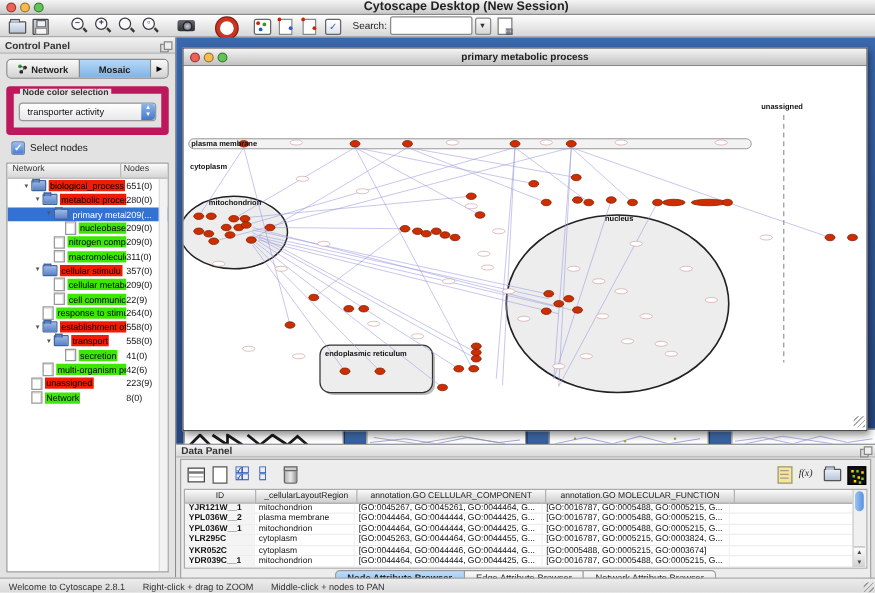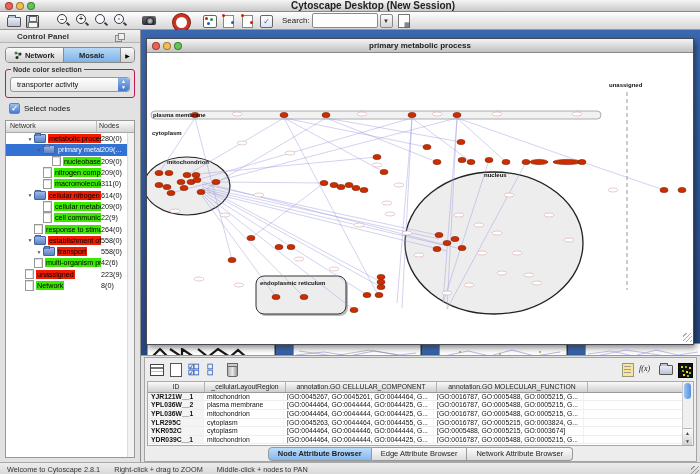--- a/index.html
+++ b/index.html
@@ -42,31 +42,31 @@
   #search-drop{width:11px;height:12px;border:1px solid #8a8a8a;background:linear-gradient(#fdfdfd,#d5d5d5);
      font-size:6px;line-height:12px;text-align:center;color:#333;border-radius:2px;}
   .prefpage{position:absolute;left:2px;top:1px;width:10px;height:12px;background:#fff;border:1px solid #777;}
   .prefpage:after{content:"▦";position:absolute;right:-2px;bottom:-2px;font-size:7px;color:#556;}
   
   #main{left:0;top:30px;width:700px;height:432px;display:flex;}
   
   #control-panel{width:141px;flex:none;background:#e2e2e2;border-right:1px solid #8d8d8d;
      display:flex;flex-direction:column;box-sizing:border-box;padding:0 0 4px 0;}
   .panel-head{height:12px;display:flex;align-items:center;justify-content:space-between;
-     padding:0 17px;background:linear-gradient(#f2f2f2,#d8d8d8);border-bottom:1px solid #b5b5b5;}
+     padding:0 4px;background:linear-gradient(#f2f2f2,#d8d8d8);border-bottom:1px solid #b5b5b5;}
   .panel-title{font-size:8px;font-weight:bold;color:#333;}
   .float-ico{width:8px;height:7px;position:relative;}
   .float-ico:before{content:"";position:absolute;left:0;top:2px;width:5px;height:5px;border:1px solid #888;background:#ddd;}
   .float-ico:after{content:"";position:absolute;left:3px;top:0;width:5px;height:5px;border:1px solid #888;background:#eee;}
   #cp-tabs{display:flex;margin:4px 5px 4px 5px;border:1px solid #8a8a8a;border-radius:4px;overflow:hidden;height:14px;}
   .cp-tab{flex:1;display:flex;align-items:center;justify-content:center;gap:3px;
      font-size:7.5px;font-weight:bold;color:#222;background:linear-gradient(#fafafa,#d2d2d2);border-right:1px solid #8a8a8a;}
   .cp-tab.sel{background:linear-gradient(#b7d8f6,#7eb3e8);}
   .cp-arrow{width:13px;display:flex;align-items:center;justify-content:center;font-size:6px;background:linear-gradient(#fafafa,#d2d2d2);}
-  .groupbox{margin:2px 5px 0 5px;border:1px solid #be185d;border-radius:3px;position:relative;padding:7px 4px 5px 4px;}
+  .groupbox{margin:2px 5px 0 5px;border:6px solid #be185d;border-radius:3px;position:relative;padding:7px 4px 5px 4px;}
   .group-label{position:absolute;top:-4px;left:5px;background:#e2e2e2;font-size:7px;font-weight:bold;color:#333;padding:0 2px;}
   .mac-select{height:13px;border:1px solid #979797;border-radius:3px;background:linear-gradient(#fff,#e8e8e8);
      display:flex;align-items:center;justify-content:space-between;padding-left:6px;}
   .mac-select .val{font-size:7.5px;color:#111;}
   .combo-btn{width:11px;height:13px;background:linear-gradient(#8db6ec,#4479c9);border-radius:0 3px 3px 0;
      color:#fff;font-size:5px;line-height:6px;text-align:center;}
   .chkrow{display:flex;align-items:center;gap:4px;margin:5px 0 4px 9px;}
   .chk{width:9px;height:9px;border:1px solid #6a85b5;border-radius:2px;background:linear-gradient(#9cc0f0,#477ad0);
      color:#fff;font-size:8px;line-height:9px;text-align:center;font-weight:bold;}
   .chklabel{font-size:8px;color:#111;}
@@ -250,20 +250,28 @@
       <span class="chk">✓</span>
       <span class="chklabel">Select nodes</span>
     </div>
     <div id="tree-box">
       <div id="tree-header">
         <span class="th1">Network</span>
         <span class="th2">Nodes</span>
       </div>
       <div id="tree-rows">
           <div class="trow">
+            <span class="tind" style="width: 11px;"></span>
+            <span class="tdisc">▼</span>
+            <span class="tfolder"></span>
+            <span class="tlabel red">biological_process</span>
+            <span class="tspace"></span>
+            <span class="tnodes">651(0)</span>
+          </div>
+          <div class="trow">
             <span class="tind" style="width: 20px;"></span>
             <span class="tdisc">▼</span>
             <span class="tfolder"></span>
             <span class="tlabel red">metabolic process</span>
             <span class="tspace"></span>
             <span class="tnodes">280(0)</span>
           </div>
           <div class="trow sel">
             <span class="tind" style="width: 29px;"></span>
             <span class="tdisc">▼</span>
@@ -293,23 +301,23 @@
             <span class="tdisc"></span>
             <span class="tfile"></span>
             <span class="tlabel green">macromolecule</span>
             <span class="tspace"></span>
             <span class="tnodes">311(0)</span>
           </div>
           <div class="trow">
             <span class="tind" style="width: 20px;"></span>
             <span class="tdisc">▼</span>
             <span class="tfolder"></span>
-            <span class="tlabel red">cellular nitrogen</span>
-            <span class="tspace"></span>
-            <span class="tnodes">614(0)</span>
+            <span class="tlabel red">cellular stimulu</span>
+            <span class="tspace"></span>
+            <span class="tnodes">357(0)</span>
           </div>
           <div class="trow">
             <span class="tind" style="width: 29px;"></span>
             <span class="tdisc"></span>
             <span class="tfile"></span>
             <span class="tlabel green">cellular metabo</span>
             <span class="tspace"></span>
             <span class="tnodes">209(0)</span>
           </div>
           <div class="trow">
@@ -336,20 +344,28 @@
             <span class="tspace"></span>
             <span class="tnodes">558(0)</span>
           </div>
           <div class="trow">
             <span class="tind" style="width: 29px;"></span>
             <span class="tdisc">▼</span>
             <span class="tfolder"></span>
             <span class="tlabel red">transport</span>
             <span class="tspace"></span>
             <span class="tnodes">558(0)</span>
+          </div>
+          <div class="trow">
+            <span class="tind" style="width: 38px;"></span>
+            <span class="tdisc"></span>
+            <span class="tfile"></span>
+            <span class="tlabel green">secretion</span>
+            <span class="tspace"></span>
+            <span class="tnodes">41(0)</span>
           </div>
           <div class="trow">
             <span class="tind" style="width: 20px;"></span>
             <span class="tdisc"></span>
             <span class="tfile"></span>
             <span class="tlabel green">multi-organism pro</span>
             <span class="tspace"></span>
             <span class="tnodes">42(6)</span>
           </div>
           <div class="trow">
@@ -553,20 +569,24 @@
               <text x="337" y="124" font-size="6" font-weight="bold" fill="#111" font-family="Liberation Sans, sans-serif">nucleus</text>
               <text x="113" y="232" font-size="6" font-weight="bold" fill="#111" font-family="Liberation Sans, sans-serif">endoplasmic reticulum</text>
               <text x="462" y="34" font-size="6" font-weight="bold" fill="#111" font-family="Liberation Sans, sans-serif">unassigned</text>
             </svg>
           <div class="grip"></div>
         </div>
       </div>
     </div>
 
     <div id="data-panel">
+      <div class="panel-head">
+        <span class="panel-title">Data Panel</span>
+        <span class="float-ico"></span>
+      </div>
       <div id="dp-body">
         <div id="dp-toolbar">
           <div class="dpi">
               <div class="gridico"></div>
             </div>
           <div class="dpi">
               <div class="pageico"></div>
             </div>
           <div class="dpi">
               <div class="checklist">☑☐<br>☑☐</div>

